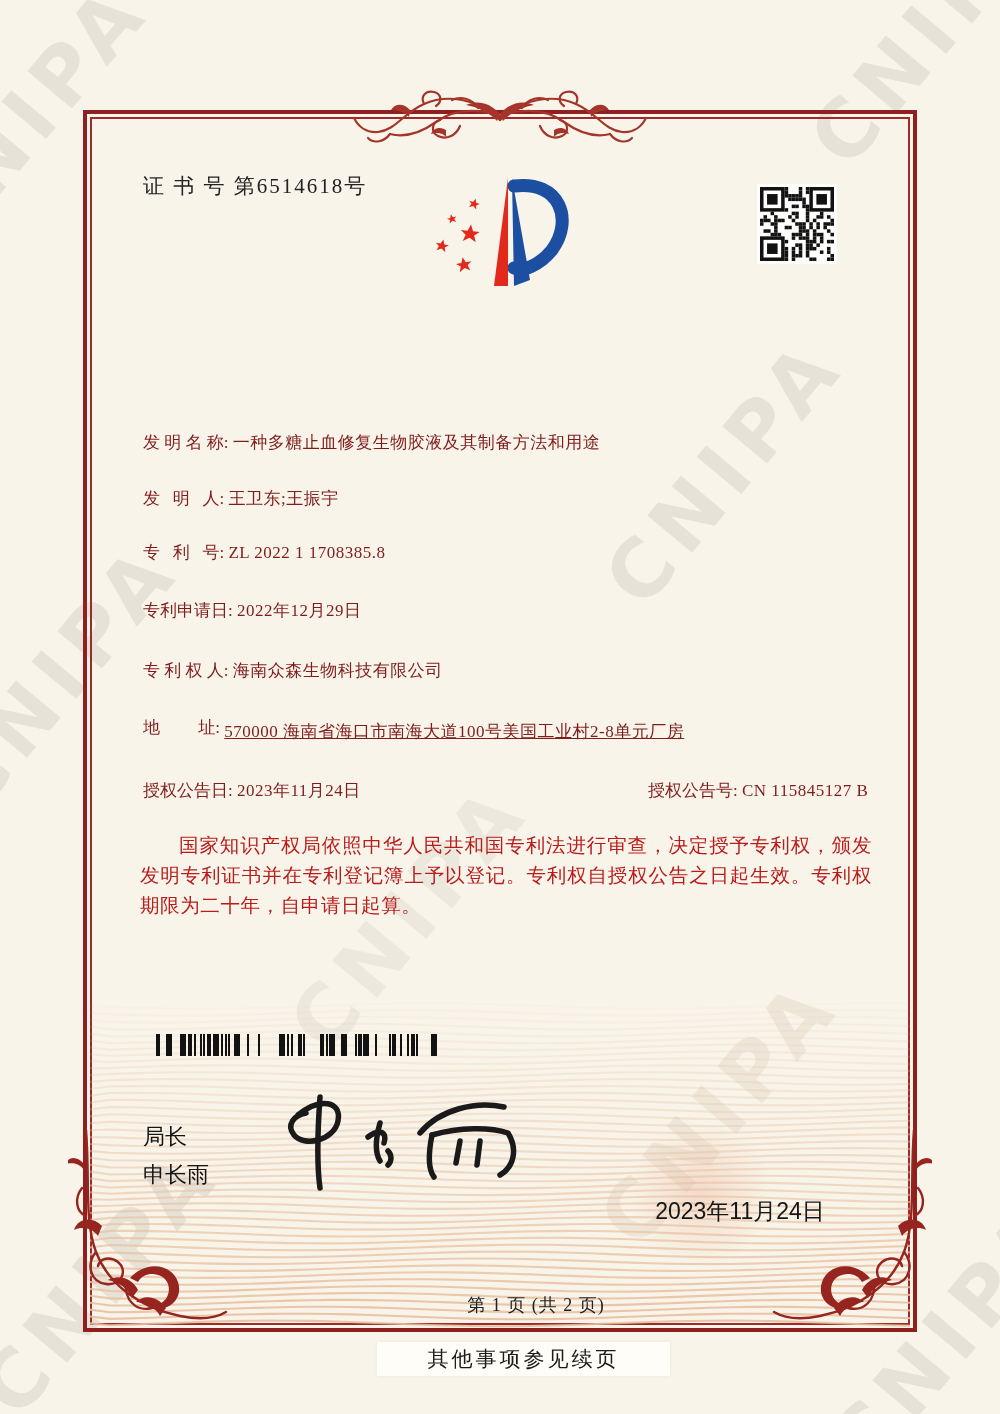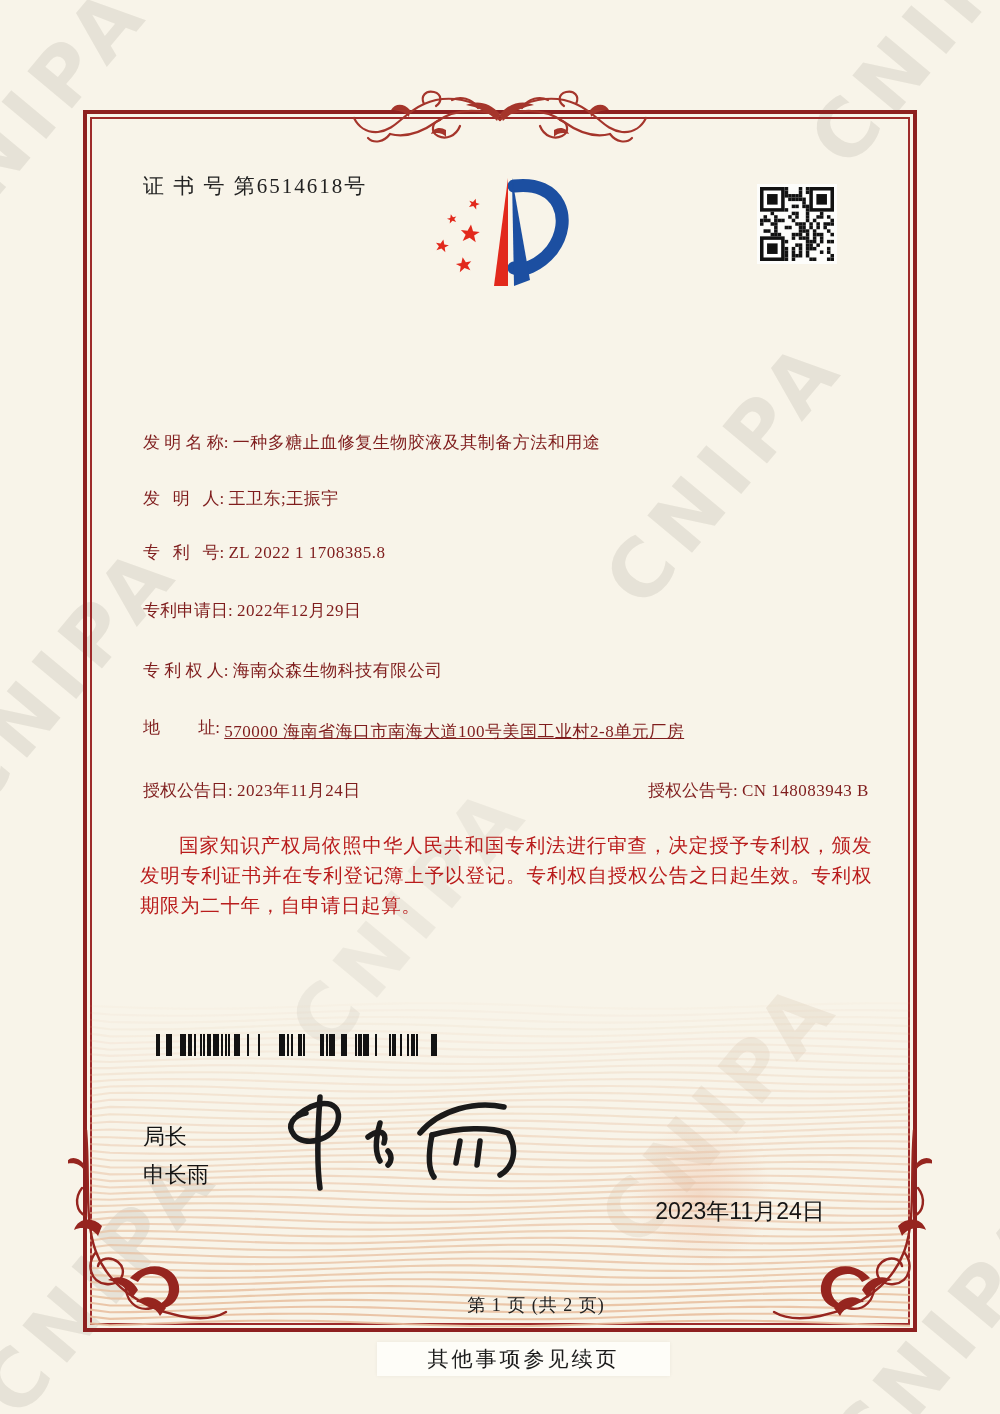--- a/index.html
+++ b/index.html
@@ -351,21 +351,21 @@
     </div>
     <div class="frow" style="top:659px;">
       <span class="flabel">专 利 权 人: </span><span class="fvalue">海南众森生物科技有限公司</span>
     </div>
     <div class="frow" style="top:716px;">
       <span class="flabel">地         址: </span><span class="fvalue-block">570000 海南省海口市南海大道100号美国工业村2-8单元厂房</span>
     </div>
     <div class="frow" style="top:779px; width:732px;">
       <span class="flabel">授权公告日: </span><span class="fvalue">2023年11月24日</span>
       <span class="grant-right">
-        <span class="flabel">授权公告号: </span><span class="fvalue">CN 148083943 B</span>
+        <span class="flabel">授权公告号: </span><span class="fvalue">CN 115845127 B</span>
       </span>
     </div>
 
     <div class="bodytext">
       <p>国家知识产权局依照中华人民共和国专利法进行审查，决定授予专利权，颁发发明专利证书并在专利登记簿上予以登记。专利权自授权公告之日起生效。专利权期限为二十年，自申请日起算。</p>
     </div>
 
     <div class="barcode">
       <svg id="barcode" width="297" height="22" viewBox="0 0 297 22">
           <rect x="13" y="0" width="4" height="22" fill="#121212"></rect>

